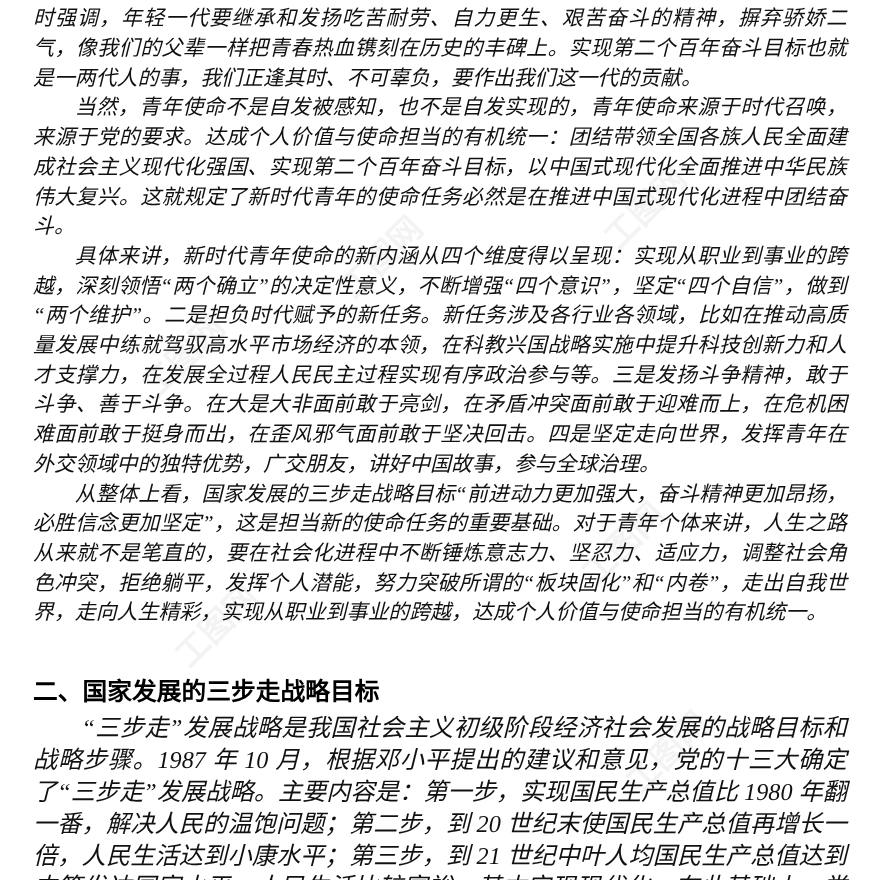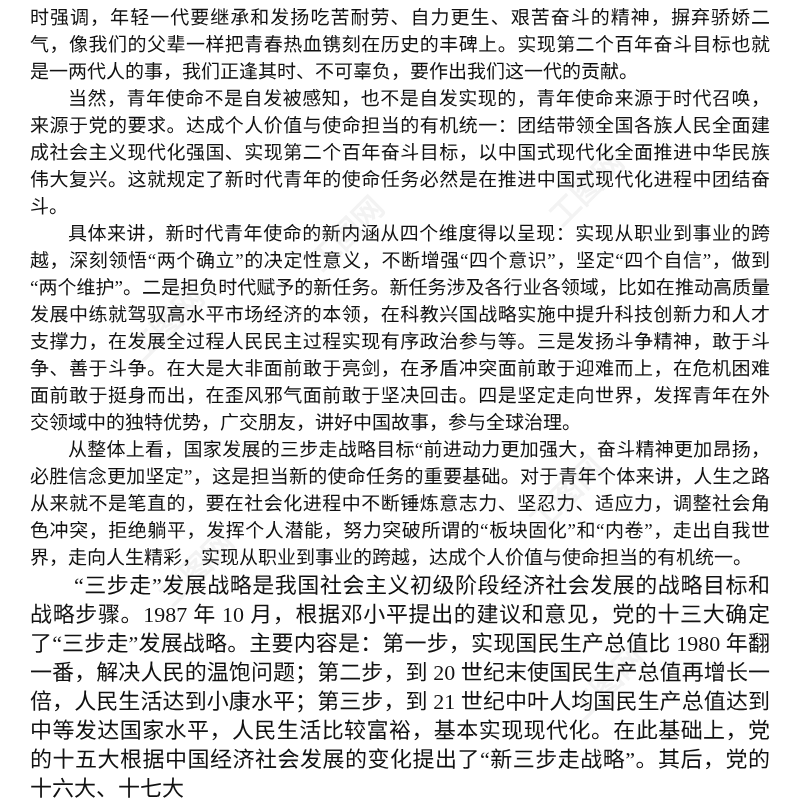--- a/index.html
+++ b/index.html
@@ -20,20 +20,21 @@
     position: absolute;
     top: 4px;
     left: 30px;
     width: 740px;
   }
   .content p {
     margin: 0;
     text-align: justify;
     text-justify: inter-ideograph;
     word-break: break-all;
+    font-style: italic;
   }
   .s1 {
     font-size: 19px;
     line-height: 27px;
   }
   .s2 {
     font-size: 22px;
     line-height: 29px;
   }
   .indent {
@@ -80,17 +81,18 @@
   <div class="content">
 
     <p class="s1">时强调，年轻一代要继承和发扬吃苦耐劳、自力更生、艰苦奋斗的精神，摒弃骄娇二气，像我们的父辈一样把青春热血镌刻在历史的丰碑上。实现第二个百年奋斗目标也就是一两代人的事，我们正逢其时、不可辜负，要作出我们这一代的贡献。</p>
 
     <p class="s1 indent">当然，青年使命不是自发被感知，也不是自发实现的，青年使命来源于时代召唤，来源于党的要求。达成个人价值与使命担当的有机统一：团结带领全国各族人民全面建成社会主义现代化强国、实现第二个百年奋斗目标，以中国式现代化全面推进中华民族伟大复兴。这就规定了新时代青年的使命任务必然是在推进中国式现代化进程中团结奋斗。</p>
 
     <p class="s1 indent">具体来讲，新时代青年使命的新内涵从四个维度得以呈现：实现从职业到事业的跨越，深刻领悟“两个确立”的决定性意义，不断增强“四个意识”，坚定“四个自信”，做到“两个维护”。二是担负时代赋予的新任务。新任务涉及各行业各领域，比如在推动高质量发展中练就驾驭高水平市场经济的本领，在科教兴国战略实施中提升科技创新力和人才支撑力，在发展全过程人民民主过程实现有序政治参与等。三是发扬斗争精神，敢于斗争、善于斗争。在大是大非面前敢于亮剑，在矛盾冲突面前敢于迎难而上，在危机困难面前敢于挺身而出，在歪风邪气面前敢于坚决回击。四是坚定走向世界，发挥青年在外交领域中的独特优势，广交朋友，讲好中国故事，参与全球治理。</p>
 
     <p class="s1 indent">从整体上看，国家发展的三步走战略目标“前进动力更加强大，奋斗精神更加昂扬，必胜信念更加坚定”，这是担当新的使命任务的重要基础。对于青年个体来讲，人生之路从来就不是笔直的，要在社会化进程中不断锤炼意志力、坚忍力、适应力，调整社会角色冲突，拒绝躺平，发挥个人潜能，努力突破所谓的“板块固化”和“内卷”，走出自我世界，走向人生精彩，实现从职业到事业的跨越，达成个人价值与使命担当的有机统一。</p>
 
+    <h2 class="section-heading">二、国家发展的三步走战略目标</h2>
 
     <p class="s2 indent">“三步走”发展战略是我国社会主义初级阶段经济社会发展的战略目标和战略步骤。1987 年 10 月，根据邓小平提出的建议和意见，党的十三大确定了“三步走”发展战略。主要内容是：第一步，实现国民生产总值比 1980 年翻一番，解决人民的温饱问题；第二步，到 20 世纪末使国民生产总值再增长一倍，人民生活达到小康水平；第三步，到 21 世纪中叶人均国民生产总值达到中等发达国家水平，人民生活比较富裕，基本实现现代化。在此基础上，党的十五大根据中国经济社会发展的变化提出了“新三步走战略”。其后，党的十六大、十七大</p>
 
   </div>
 </div>
 
 </body></html>

